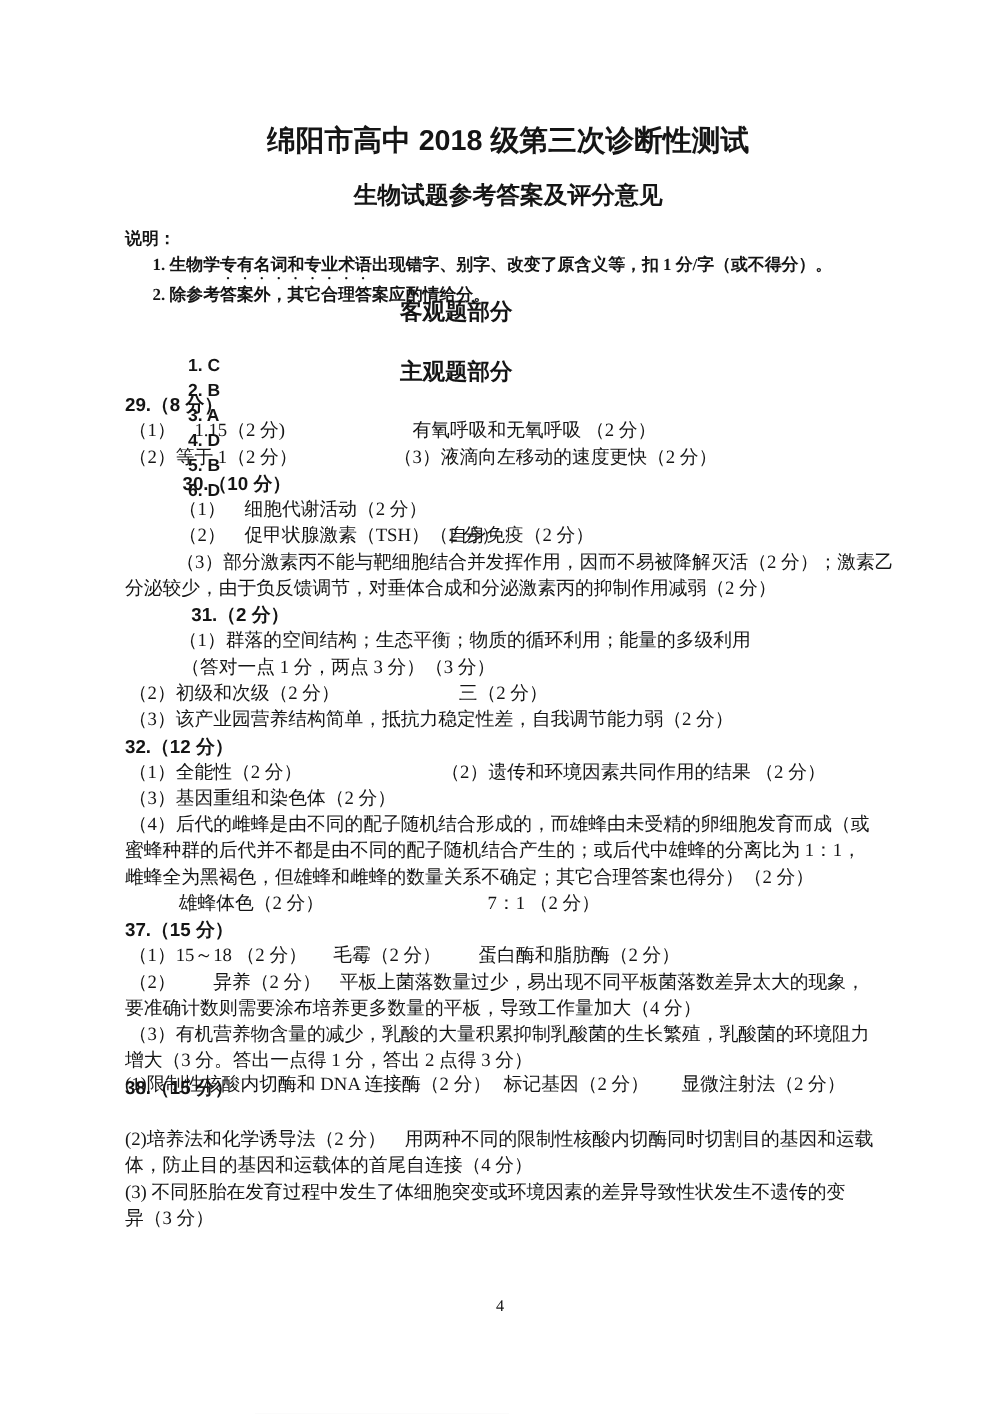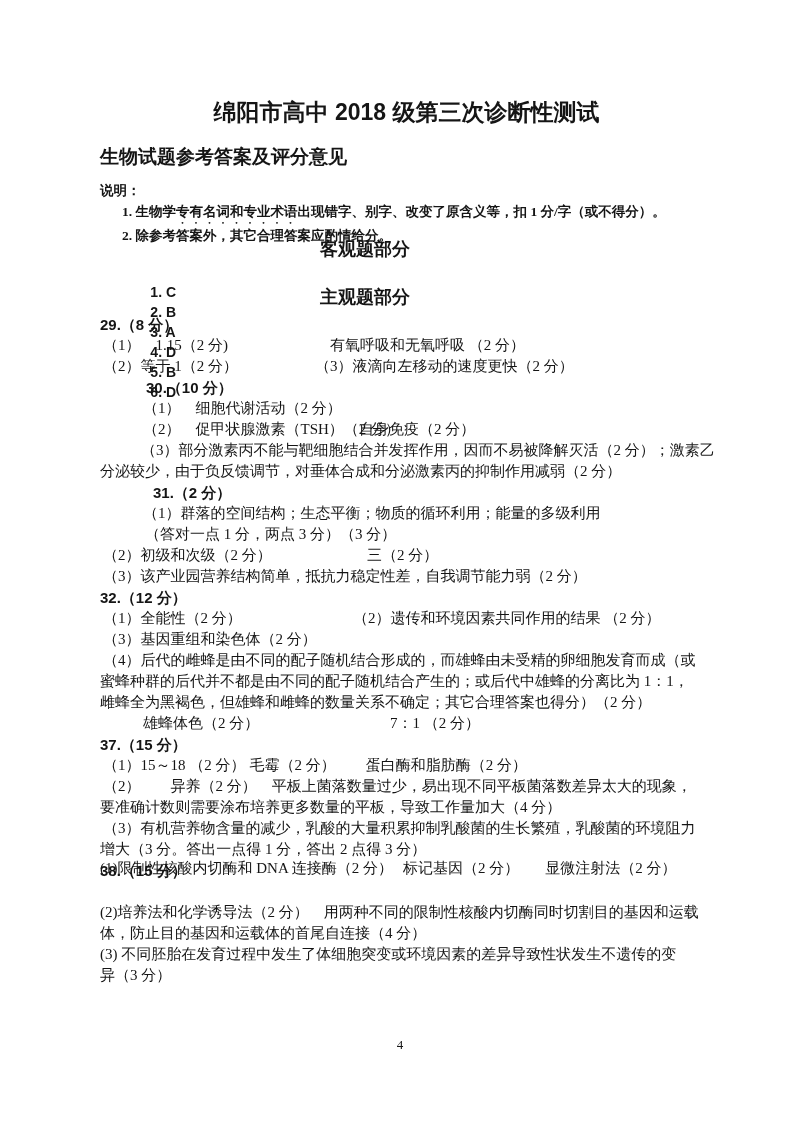--- a/index.html
+++ b/index.html
@@ -14,21 +14,21 @@
     overflow:hidden;
   }
   .content{position:absolute;left:100px;top:0;width:613px;height:100%;}
   .blk{position:absolute;left:0;white-space:pre;}
   .title{
     width:613px;text-align:center;
     font-family:"Liberation Sans",sans-serif;
     font-weight:bold;font-size:23px;line-height:30px;
   }
   .subtitle{
-    width:613px;text-align:left;
+    width:613px;text-align:center;
     font-family:"Liberation Sans",sans-serif;
     font-weight:bold;font-size:19px;line-height:26px;
   }
   .notes-heading{
     font-weight:bold;font-size:13.5px;line-height:20px;
   }
   .note{
     font-weight:bold;font-size:13.5px;line-height:22px;
     padding-left:22px;
   }
@@ -107,21 +107,21 @@
 
     <div class="line q-head" style="top:587px">32.（12 分）</div>
     <div class="line" style="top:608px"><span style="padding-left:3px">（1）全能性（2 分）</span><span class="c2" style="left:253px">（2）遗传和环境因素共同作用的结果 （2 分）</span></div>
     <div class="line" style="top:629px;padding-left:3px">（3）基因重组和染色体（2 分）</div>
     <div class="line" style="top:650px;padding-left:3px">（4）后代的雌蜂是由不同的配子随机结合形成的，而雄蜂由未受精的卵细胞发育而成（或</div>
     <div class="line" style="top:671px">蜜蜂种群的后代并不都是由不同的配子随机结合产生的；或后代中雄蜂的分离比为 1：1，</div>
     <div class="line" style="top:692px">雌蜂全为黑褐色，但雄蜂和雌蜂的数量关系不确定；其它合理答案也得分）（2 分）</div>
     <div class="line" style="top:713px"><span style="padding-left:43px">雄蜂体色（2 分）</span><span class="c2" style="left:290px">7：1 （2 分）</span></div>
 
     <div class="line q-head" style="top:734px">37.（15 分）</div>
-    <div class="line" style="top:755px"><span style="padding-left:3px">（1）15～18 （2 分）</span><span style="margin-left:4px">毛霉（2 分）</span><span style="margin-left:30px">蛋白酶和脂肪酶（2 分）</span></div>
+    <div class="line" style="top:755px"><span style="padding-left:3px">（1）15～18 （2 分）</span><span style="margin-left:21px">毛霉（2 分）</span><span style="margin-left:30px">蛋白酶和脂肪酶（2 分）</span></div>
     <div class="line" style="top:776px;padding-left:3px">（2）　　异养（2 分）　平板上菌落数量过少，易出现不同平板菌落数差异太大的现象，</div>
     <div class="line" style="top:797px">要准确计数则需要涂布培养更多数量的平板，导致工作量加大（4 分）</div>
     <div class="line" style="top:818px;padding-left:3px">（3）有机营养物含量的减少，乳酸的大量积累抑制乳酸菌的生长繁殖，乳酸菌的环境阻力</div>
     <div class="line" style="top:839px">增大（3 分。答出一点得 1 分，答出 2 点得 3 分）</div>
 
     <div class="line q-head" style="top:860px">38.（15 分）</div>
     <div class="line" style="top:858px"><span>(1)限制性核酸内切酶和 DNA 连接酶（2 分）</span><span style="margin-left:10px">标记基因（2 分）</span><span style="margin-left:26px">显微注射法（2 分）</span></div>
     <div class="line" style="top:902px">(2)培养法和化学诱导法（2 分）　用两种不同的限制性核酸内切酶同时切割目的基因和运载</div>
     <div class="line" style="top:923px">体，防止目的基因和运载体的首尾自连接（4 分）</div>
     <div class="line" style="top:944px">(3) 不同胚胎在发育过程中发生了体细胞突变或环境因素的差异导致性状发生不遗传的变</div>

